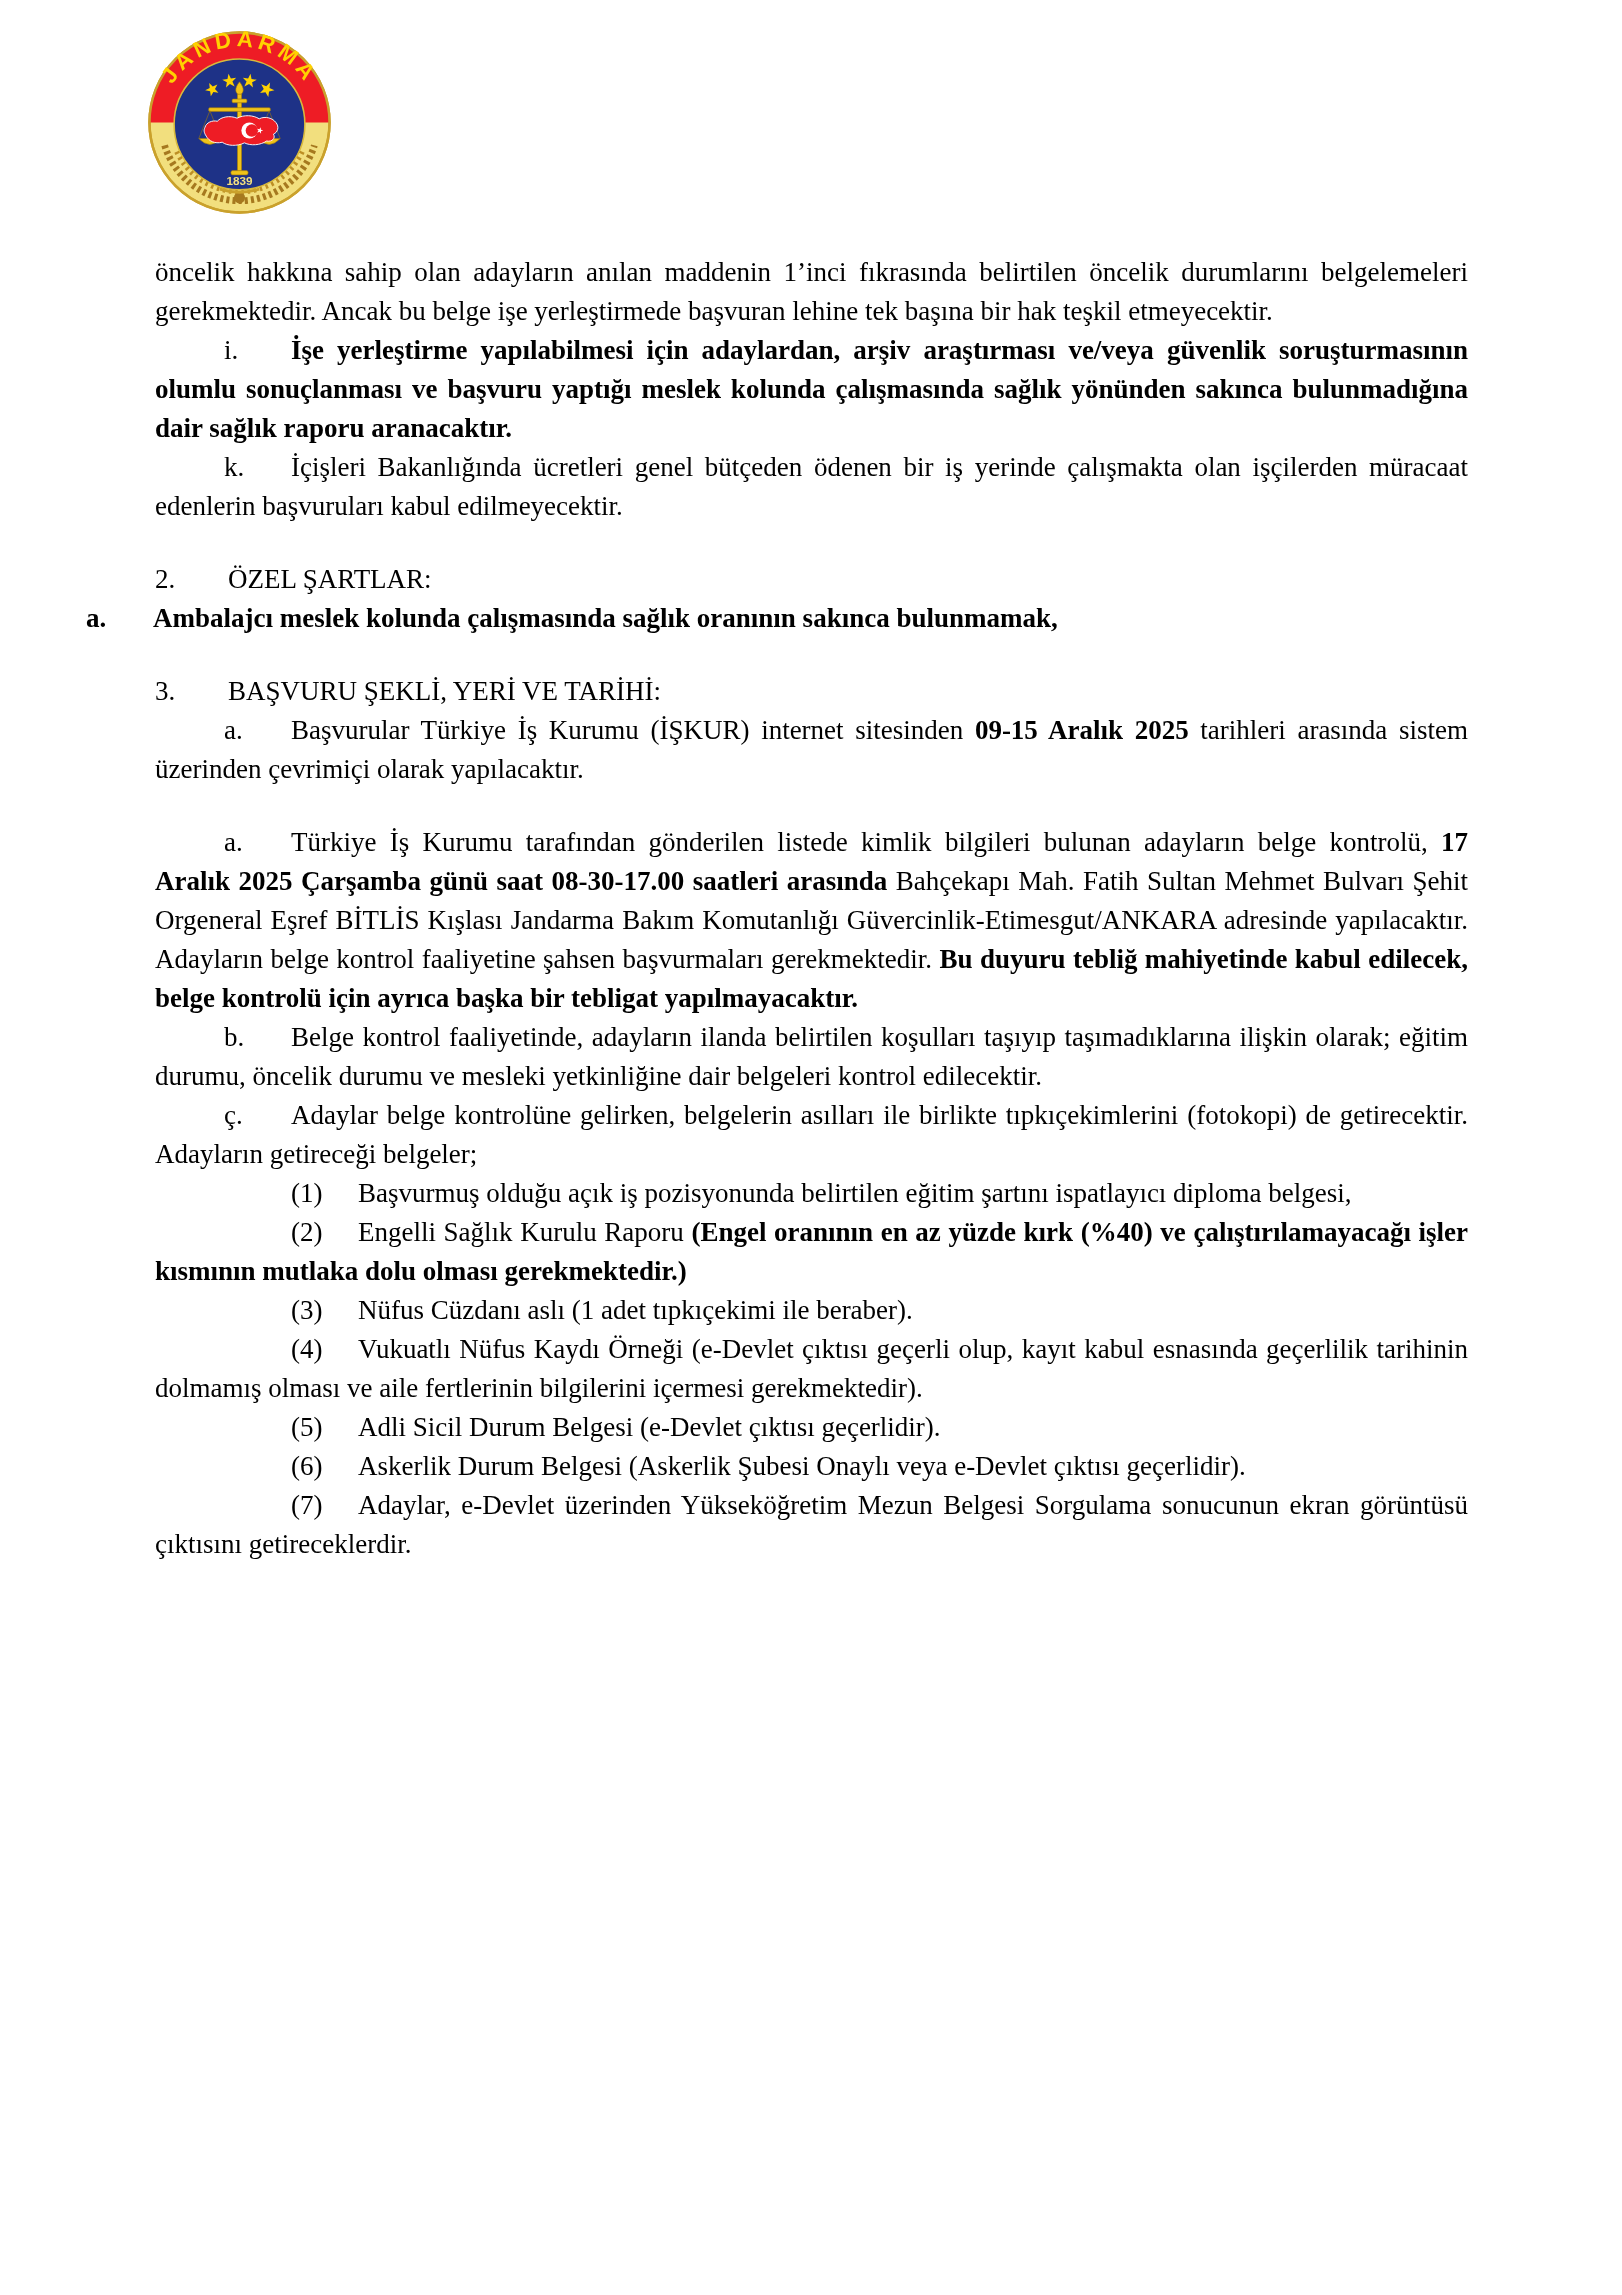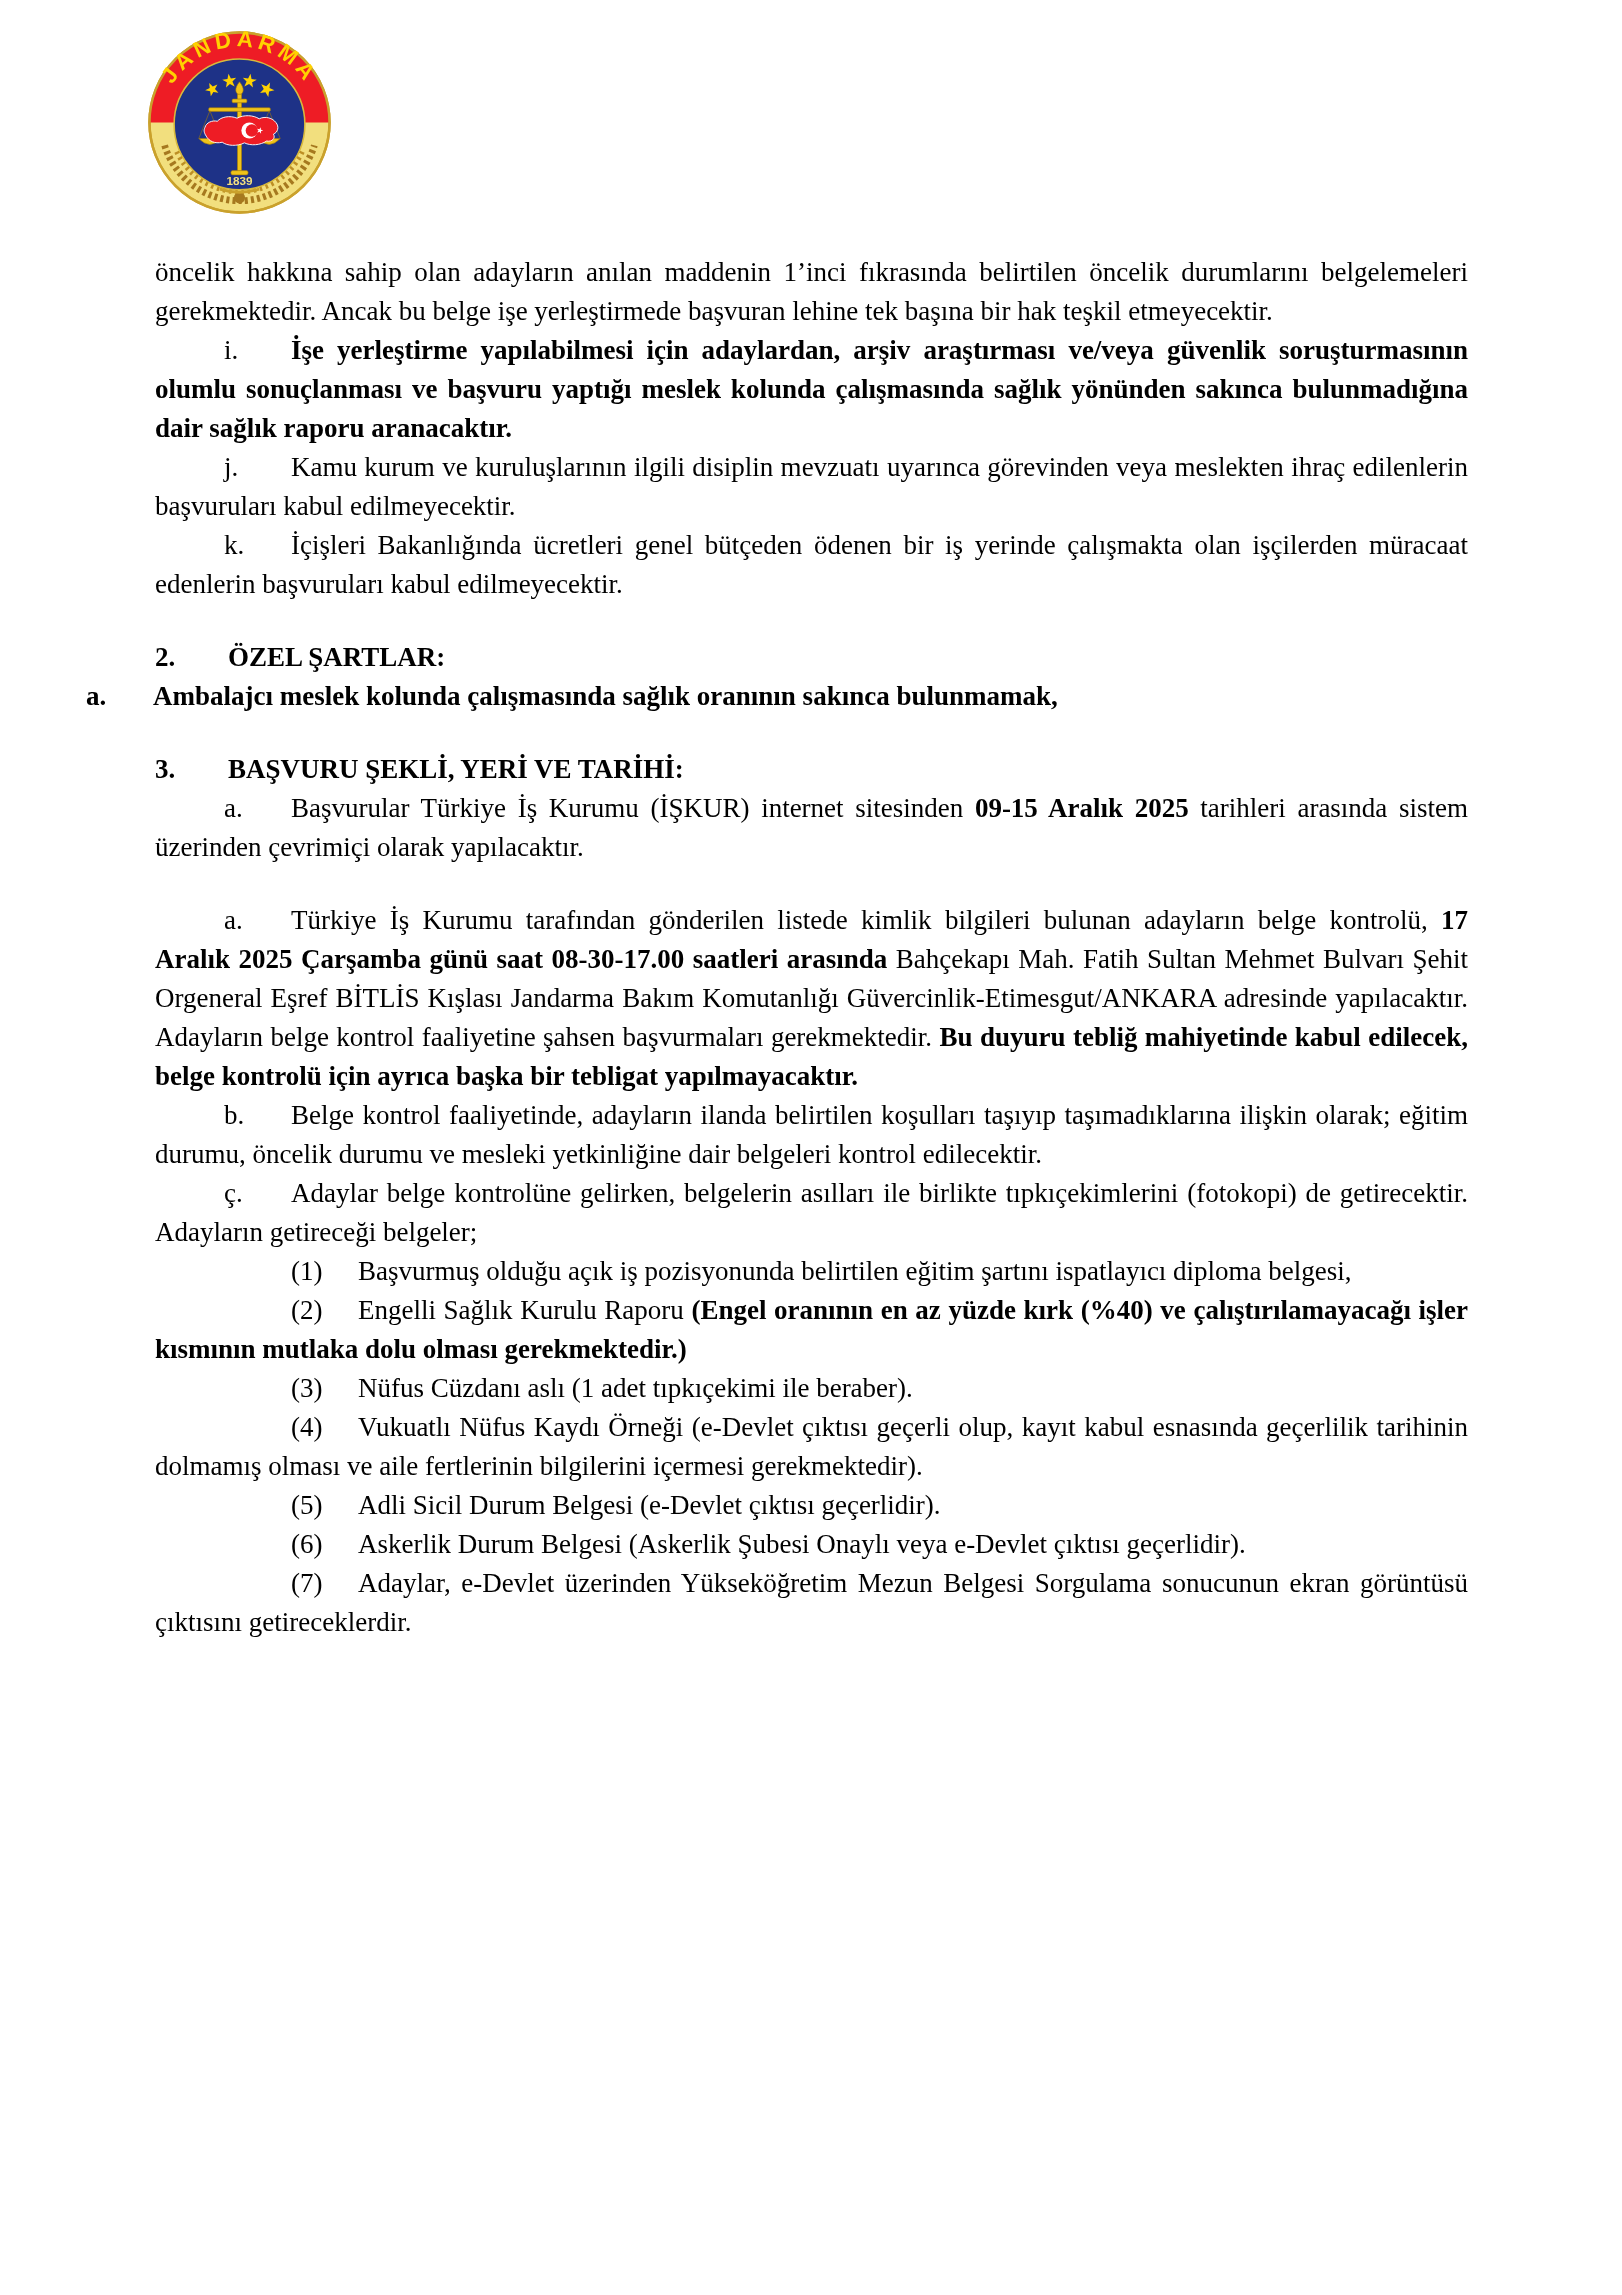--- a/index.html
+++ b/index.html
@@ -21,21 +21,21 @@
   }
   .doc p{margin:0;padding:0;}
   
   .p-ind{text-indent:69px;}
   
   .p-sub{text-indent:136px;}
   
   .p-hang{padding-left:139px;text-indent:-69px;}
   .marker{display:inline-block;width:67px;text-indent:0;font-weight:400;}
   .h-num{display:inline-block;width:73px;text-indent:0;}
-  .heading{font-weight:700;text-align:left;}
+  .heading{font-weight:400;text-align:left;}
   .b{font-weight:700;}
   .gap{height:34px;}
 </style>
 </head>
 <body>
 
 <div class="page">
 
   <svg class="logo" viewBox="0 0 300 300" aria-hidden="true">
 
@@ -87,21 +87,20 @@
     <text x="150" y="252" text-anchor="middle" font-family="Liberation Sans, sans-serif" font-weight="bold" font-size="19" fill="#f2df7e">1839</text>
     <path d="M118,258 Q150,268 182,258" stroke="#caa12c" stroke-width="5" fill="none"></path>
   </svg>
 
   <div class="doc">
 
     <p>öncelik hakkına sahip olan adayların anılan maddenin 1’inci fıkrasında belirtilen öncelik durumlarını belgelemeleri gerekmektedir. Ancak bu belge işe yerleştirmede başvuran lehine tek başına bir hak teşkil etmeyecektir.</p>
 
     <p class="p-ind"><span class="marker">i.</span><span class="b">İşe yerleştirme yapılabilmesi için adaylardan, arşiv araştırması ve/veya güvenlik soruşturmasının olumlu sonuçlanması ve başvuru yaptığı meslek kolunda çalışmasında sağlık yönünden sakınca bulunmadığına dair sağlık raporu aranacaktır.</span></p>
 
-    <p class="p-ind"><span class="marker">j.</span><span>Kamu kurum ve kuruluşlarının ilgili disiplin mevzuatı uyarınca görevinden veya meslekten ihraç edilenlerin başvuruları kabul edilmeyecektir.</span></p>
 
     <p class="p-ind"><span class="marker">k.</span><span>İçişleri Bakanlığında ücretleri genel bütçeden ödenen bir iş yerinde çalışmakta olan işçilerden müracaat edenlerin başvuruları kabul edilmeyecektir.</span></p>
 
     <div class="gap"></div>
 
     <p class="heading"><span class="h-num">2.</span><span>ÖZEL ŞARTLAR:</span></p>
 
     <p class="p-hang b"><span class="marker b">a.</span><span>Ambalajcı meslek kolunda çalışmasında sağlık oranının sakınca bulunmamak,</span></p>
 
     <div class="gap"></div>

